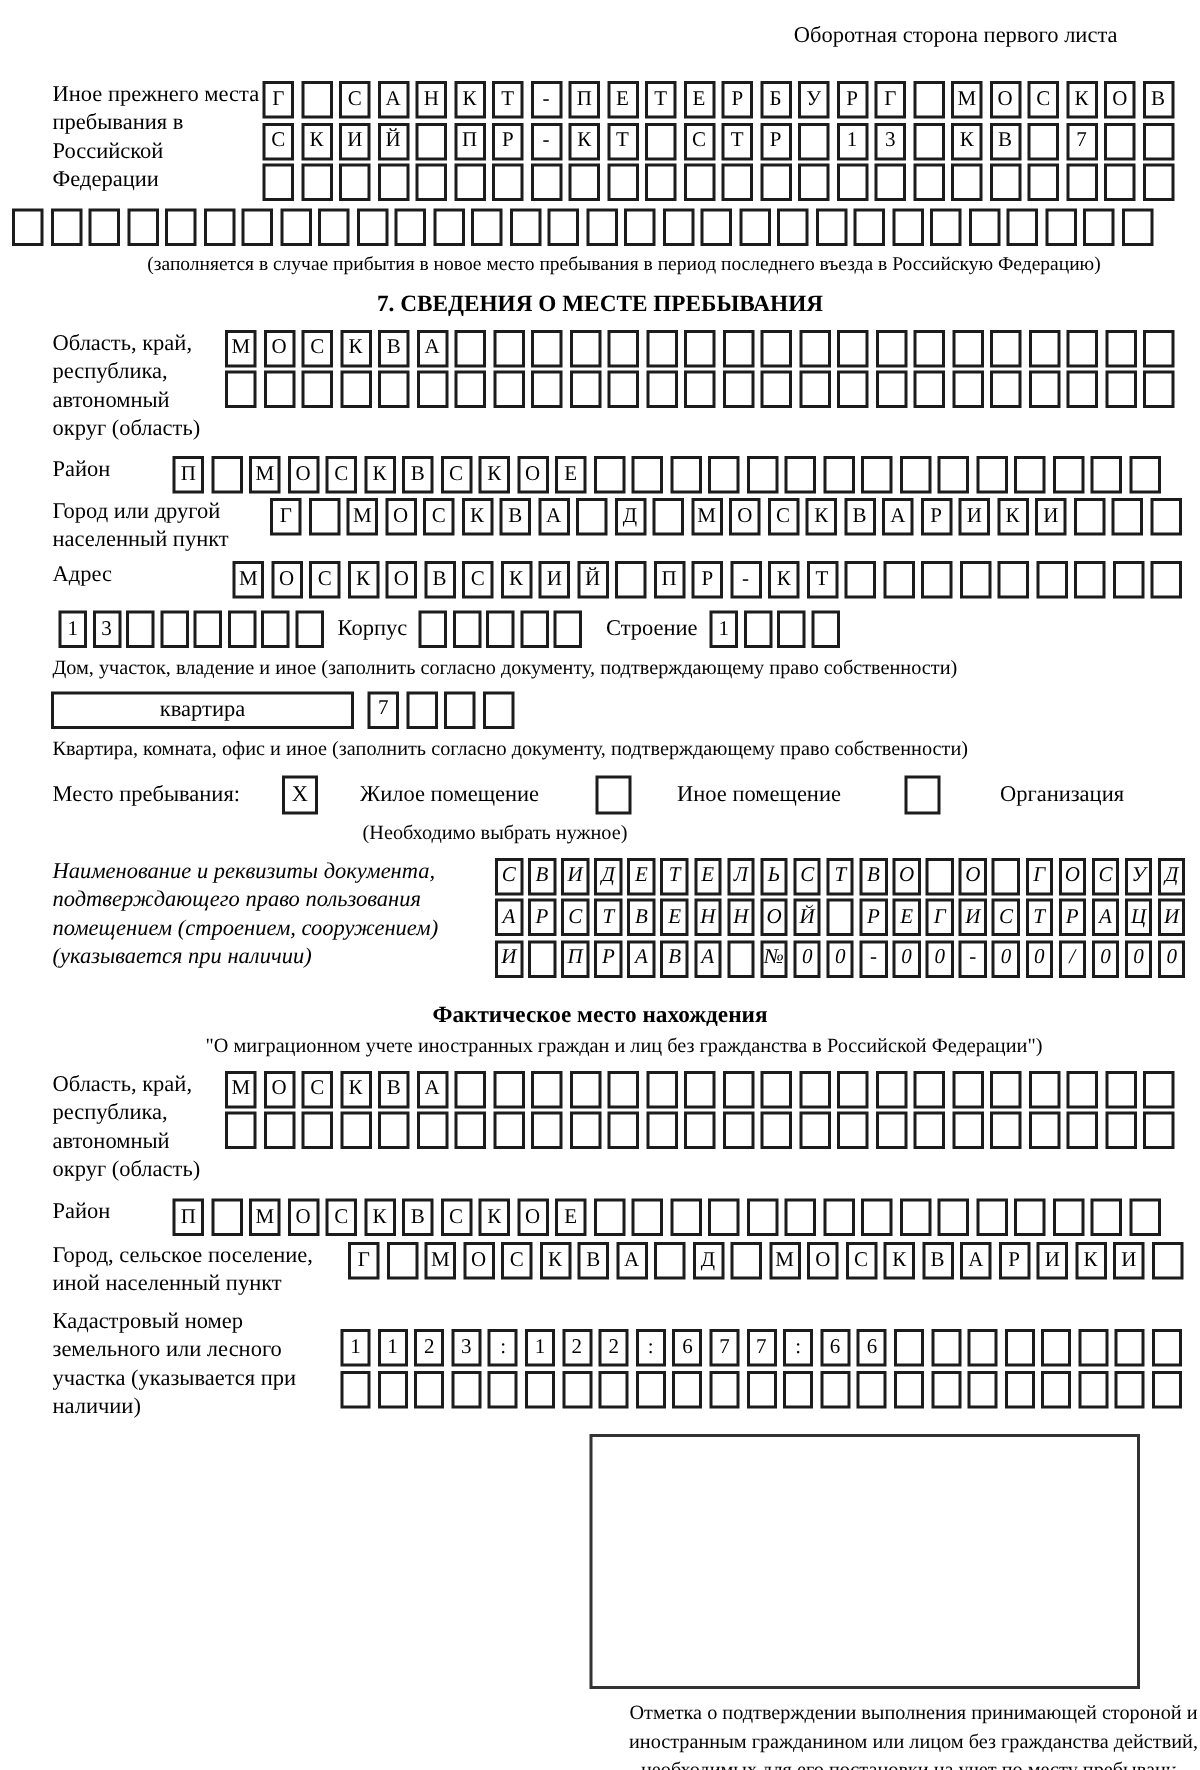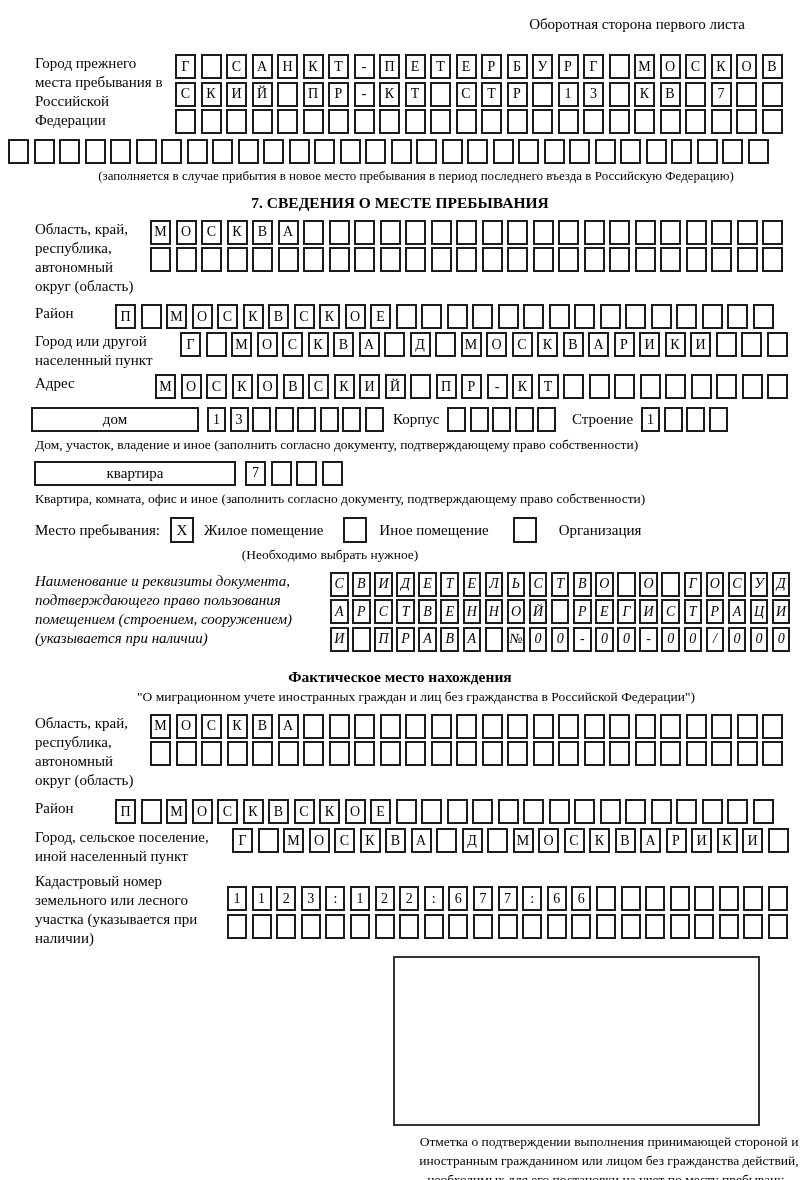--- a/index.html
+++ b/index.html
@@ -25,21 +25,21 @@
   .h-title{font-size:15.5px;font-weight:bold;text-align:center;}
 </style>
 </head>
 <body>
 
 <div class="page">
 
   <div class="right-note">Оборотная сторона первого листа</div>
 
   <div class="frow" style="margin-top:21px;">
-    <div class="flabel" style="width:140px;">Город прежнего места пребывания в Российской Федерации</div>
+    <div class="flabel" style="width:140px;">Иное прежнего места пребывания в Российской Федерации</div>
     <div class="stack">
       <div class="cells">
           <span class="cell">Г</span>
           <span class="cell"></span>
           <span class="cell">С</span>
           <span class="cell">А</span>
           <span class="cell">Н</span>
           <span class="cell">К</span>
           <span class="cell">Т</span>
           <span class="cell">-</span>
@@ -297,21 +297,20 @@
         <span class="cell"></span>
         <span class="cell"></span>
         <span class="cell"></span>
         <span class="cell"></span>
         <span class="cell"></span>
         <span class="cell"></span>
       </div>
   </div>
 
   <div class="frow" style="margin-left:31px;margin-top:8px;align-items:center;">
-    <div class="bigbox" style="width:168px;">дом</div>
     <div class="cells dm" style="margin-left:8px;">
         <span class="cell">1</span>
         <span class="cell">3</span>
         <span class="cell"></span>
         <span class="cell"></span>
         <span class="cell"></span>
         <span class="cell"></span>
         <span class="cell"></span>
         <span class="cell"></span>
       </div>
@@ -337,21 +336,21 @@
     <div class="bigbox" style="width:202px;">квартира</div>
     <div class="cells" style="margin-left:9px;">
         <span class="cell">7</span>
         <span class="cell"></span>
         <span class="cell"></span>
         <span class="cell"></span>
       </div>
   </div>
   <div class="note" style="margin:4px 0 0 35px;font-size:13.5px;">Квартира, комната, офис и иное (заполнить согласно документу, подтверждающему право собственности)</div>
 
-  <div class="frow" style="margin-top:10px;align-items:center;">
+  <div class="frow" style="margin-top:10px;align-items:center;gap:18px;">
     <div class="flabel">Место пребывания:</div>
     <div class="cbox" style="margin:0 10px;">X</div>
     <div class="flabel">Жилое помещение</div>
     <div class="cbox" style="margin:0 12px 0 20px;"></div>
     <div class="flabel">Иное помещение</div>
     <div class="cbox" style="margin:0 22px 0 24px;"></div>
     <div class="flabel">Организация</div>
   </div>
   <div class="note" style="margin-top:3px;width:660px;text-align:center;font-size:13.5px;">(Необходимо выбрать нужное)</div>
 

